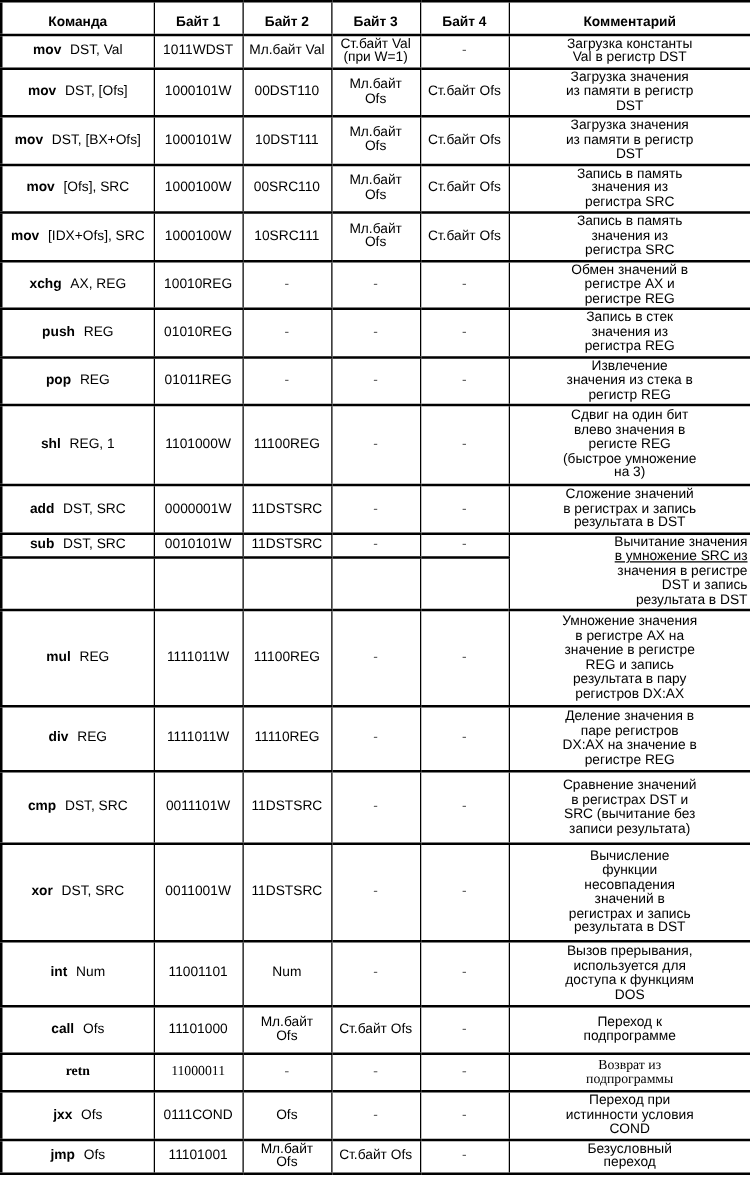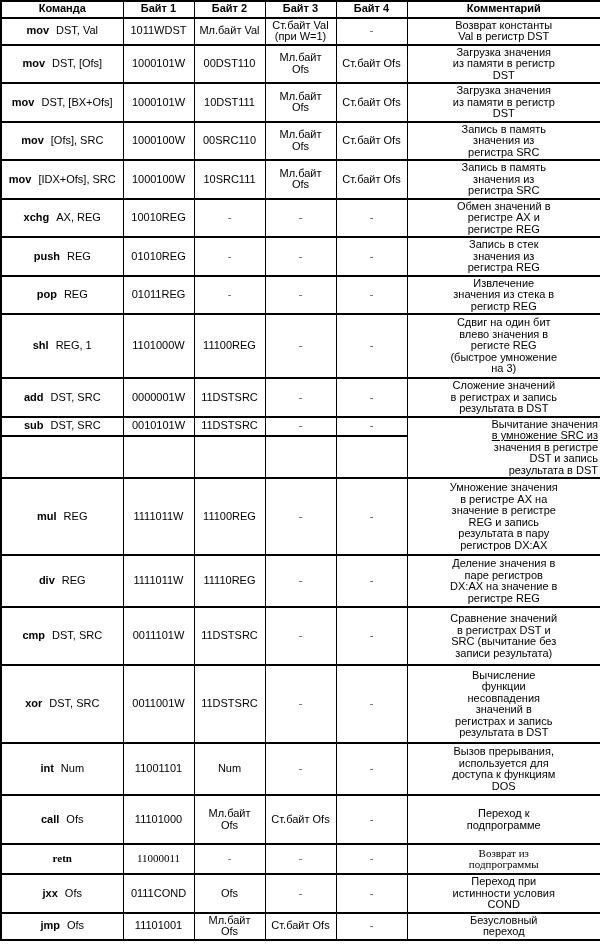--- a/index.html
+++ b/index.html
@@ -19,21 +19,21 @@
   .enc th, .enc td {
     border: 1px solid #000;
     border-top-width: 2px;
     border-bottom-width: 2px;
     text-align: center;
     vertical-align: middle;
     padding: 1px 2px;
     white-space: pre-line;
     overflow: hidden;
   }
-  .enc th { font-weight: bold; padding: 1px 2px 2px; }
+  .enc th { font-weight: bold; padding: 11px 2px 2px; }
   .m { font-weight: bold; text-align: center; }
   .m.gap { margin-right: 7px; }
   .dash { color: #555; }
   .part { display: block; white-space: pre-line; text-align: right; }
   .u { text-decoration: underline; }
 </style>
 </head>
 <body>
 
 <div class="page">
@@ -57,21 +57,21 @@
       </tr>
     </thead>
     <tbody id="rows">
         <tr>
           <td><span class="m gap">mov</span><span>DST, Val</span></td>
           <td>1011WDST</td>
           <td>Мл.байт Val</td>
           <td>Ст.байт Val
 (при W=1)</td>
           <td class="dash">-</td>
-          <td>Возврат константы
+          <td>Загрузка константы
 Val в регистр DST</td>
         </tr>
         <tr>
           <td><span class="m gap">mov</span><span>DST, [Ofs]</span></td>
           <td>1000101W</td>
           <td>00DST110</td>
           <td>Мл.байт
 Ofs</td>
           <td>Ст.байт Ofs</td>
           <td>Загрузка значения
@@ -232,21 +232,21 @@
           <td><span class="m gap">int</span><span>Num</span></td>
           <td>11001101</td>
           <td>Num</td>
           <td class="dash">-</td>
           <td class="dash">-</td>
           <td>Вызов прерывания,
 используется для
 доступа к функциям
 DOS</td>
         </tr>
-        <tr style="height: 49px;">
+        <tr style="height: 38px;">
           <td><span class="m gap">call</span><span>Ofs</span></td>
           <td>11101000</td>
           <td>Мл.байт
 Ofs</td>
           <td>Ст.байт Ofs</td>
           <td class="dash">-</td>
           <td>Переход к
 подпрограмме</td>
         </tr>
         <tr style="height: 30px; font-family: Liberation Serif, serif;">

